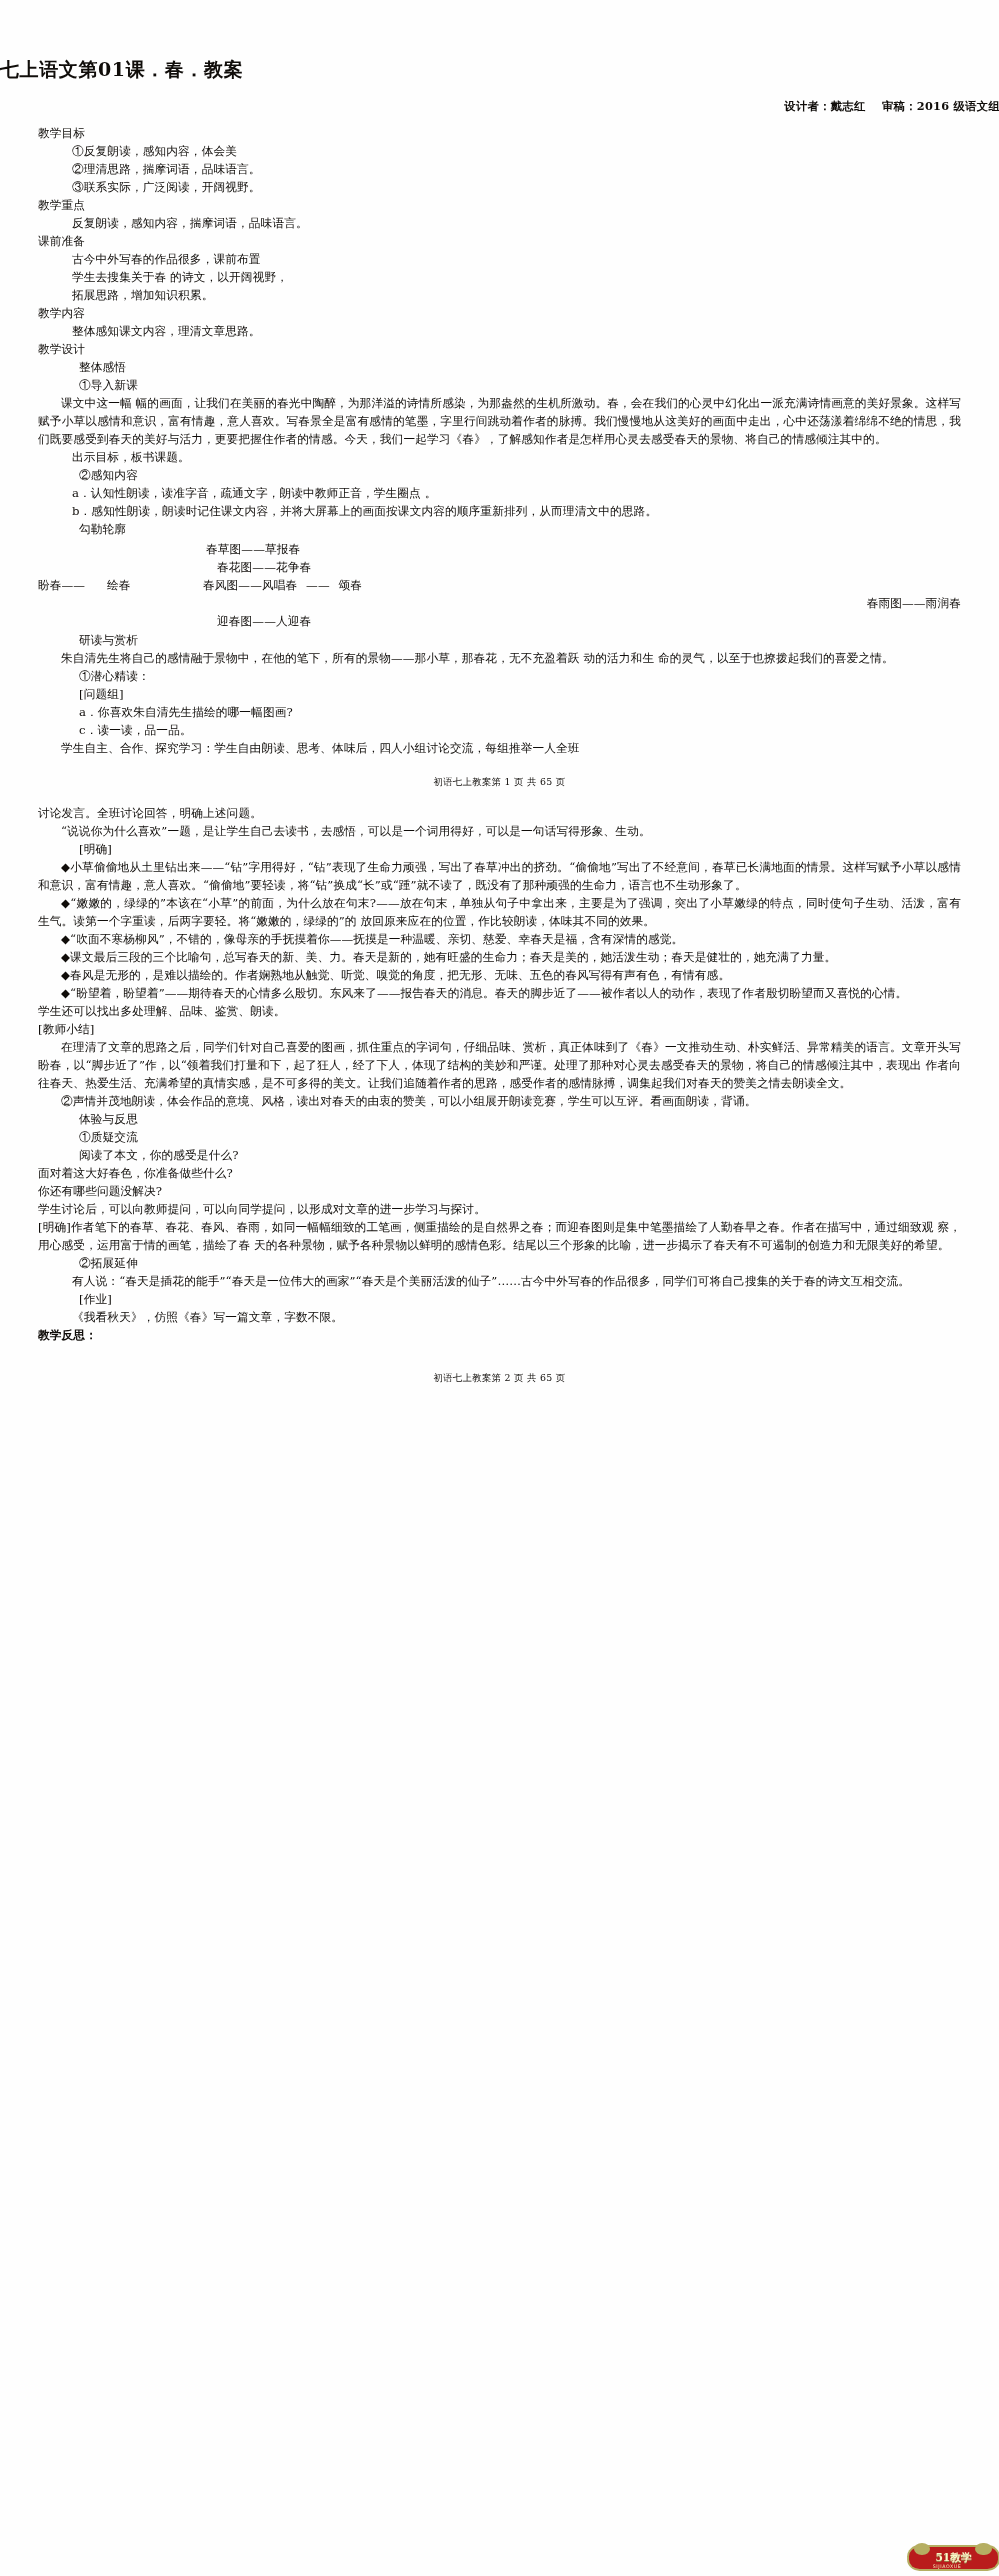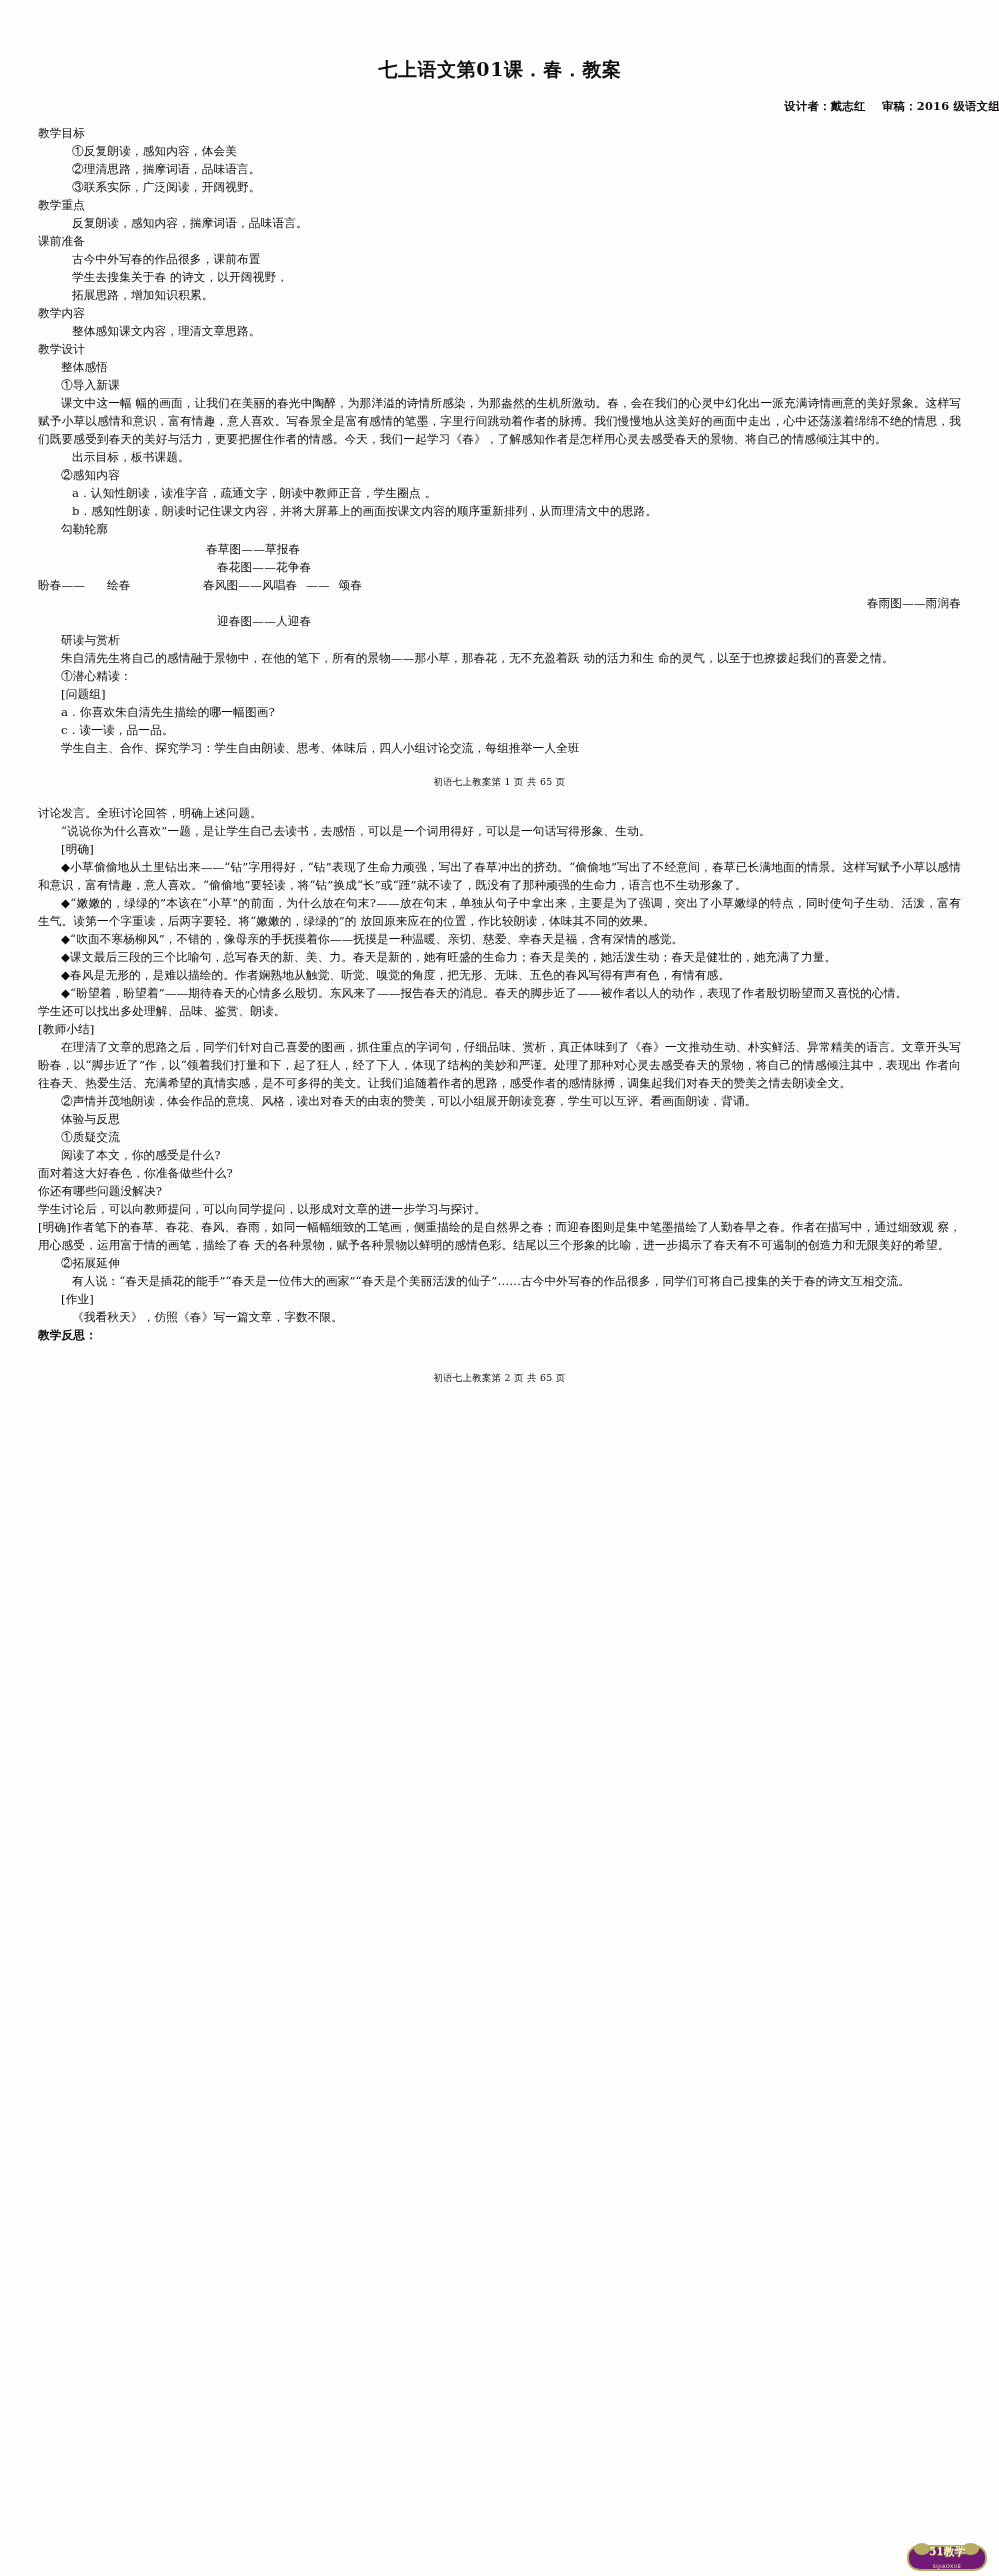--- a/index.html
+++ b/index.html
@@ -18,21 +18,20 @@
     position: relative;
     width: 1000px;
     min-height: 2576px;
     background: #fefefe;
     padding: 0;
     box-sizing: border-box;
     overflow: hidden;
   }
   
   .doc-title {
-    text-align: center;
     font-size: 19px;
     font-weight: bold;
     letter-spacing: 0.6px;
     padding-top: 45px;
     line-height: 1.25;
     font-family: "DejaVu Serif", "Liberation Serif", serif;
   }
   .doc-subtitle {
     text-align: right;
     font-size: 11.3px;
@@ -51,21 +50,21 @@
     text-align: justify;
     letter-spacing: 0.1px;
   }
   p {
     margin: 0;
     padding: 0;
     text-align: justify;
     text-justify: inter-ideograph;
   }
   .h-flush   { margin-left: 0px; }
-  .ind1      { margin-left: 23px; }
+  .ind1      { margin-left: 41px; }
   .ind2      { margin-left: 34px; }
   .ind-hang  { text-indent: 23px; }
   .ind-hang2 { text-indent: 34px; }
   .bold { font-weight: bold; }
 
   
   .outline {
     margin: 1.3px 0 1.3px 0;
     font-size: 11.7px;
     line-height: 18px;
@@ -107,26 +106,27 @@
 
   
   .watermark {
     position: absolute;
     right: 15px;
     bottom: 3.8px;
     width: 76px;
     height: 25px;
   }
   .wm-badge {
-    width: 76px;
+    width: 89px;
     height: 21.4px;
-    background: #701a75;
+    background: #b91c1c;
     border-radius: 10.7px / 9.4px;
     position: relative;
     display: flex;
+    align-items: center;
     justify-content: center;
     box-shadow: 0 0 0 1.9px #b5ae62;
   }
   .wm-badge:before,
   .wm-badge:after {
     content: "";
     position: absolute;
     background: #b5ae62;
     border-radius: 50%;
   }

